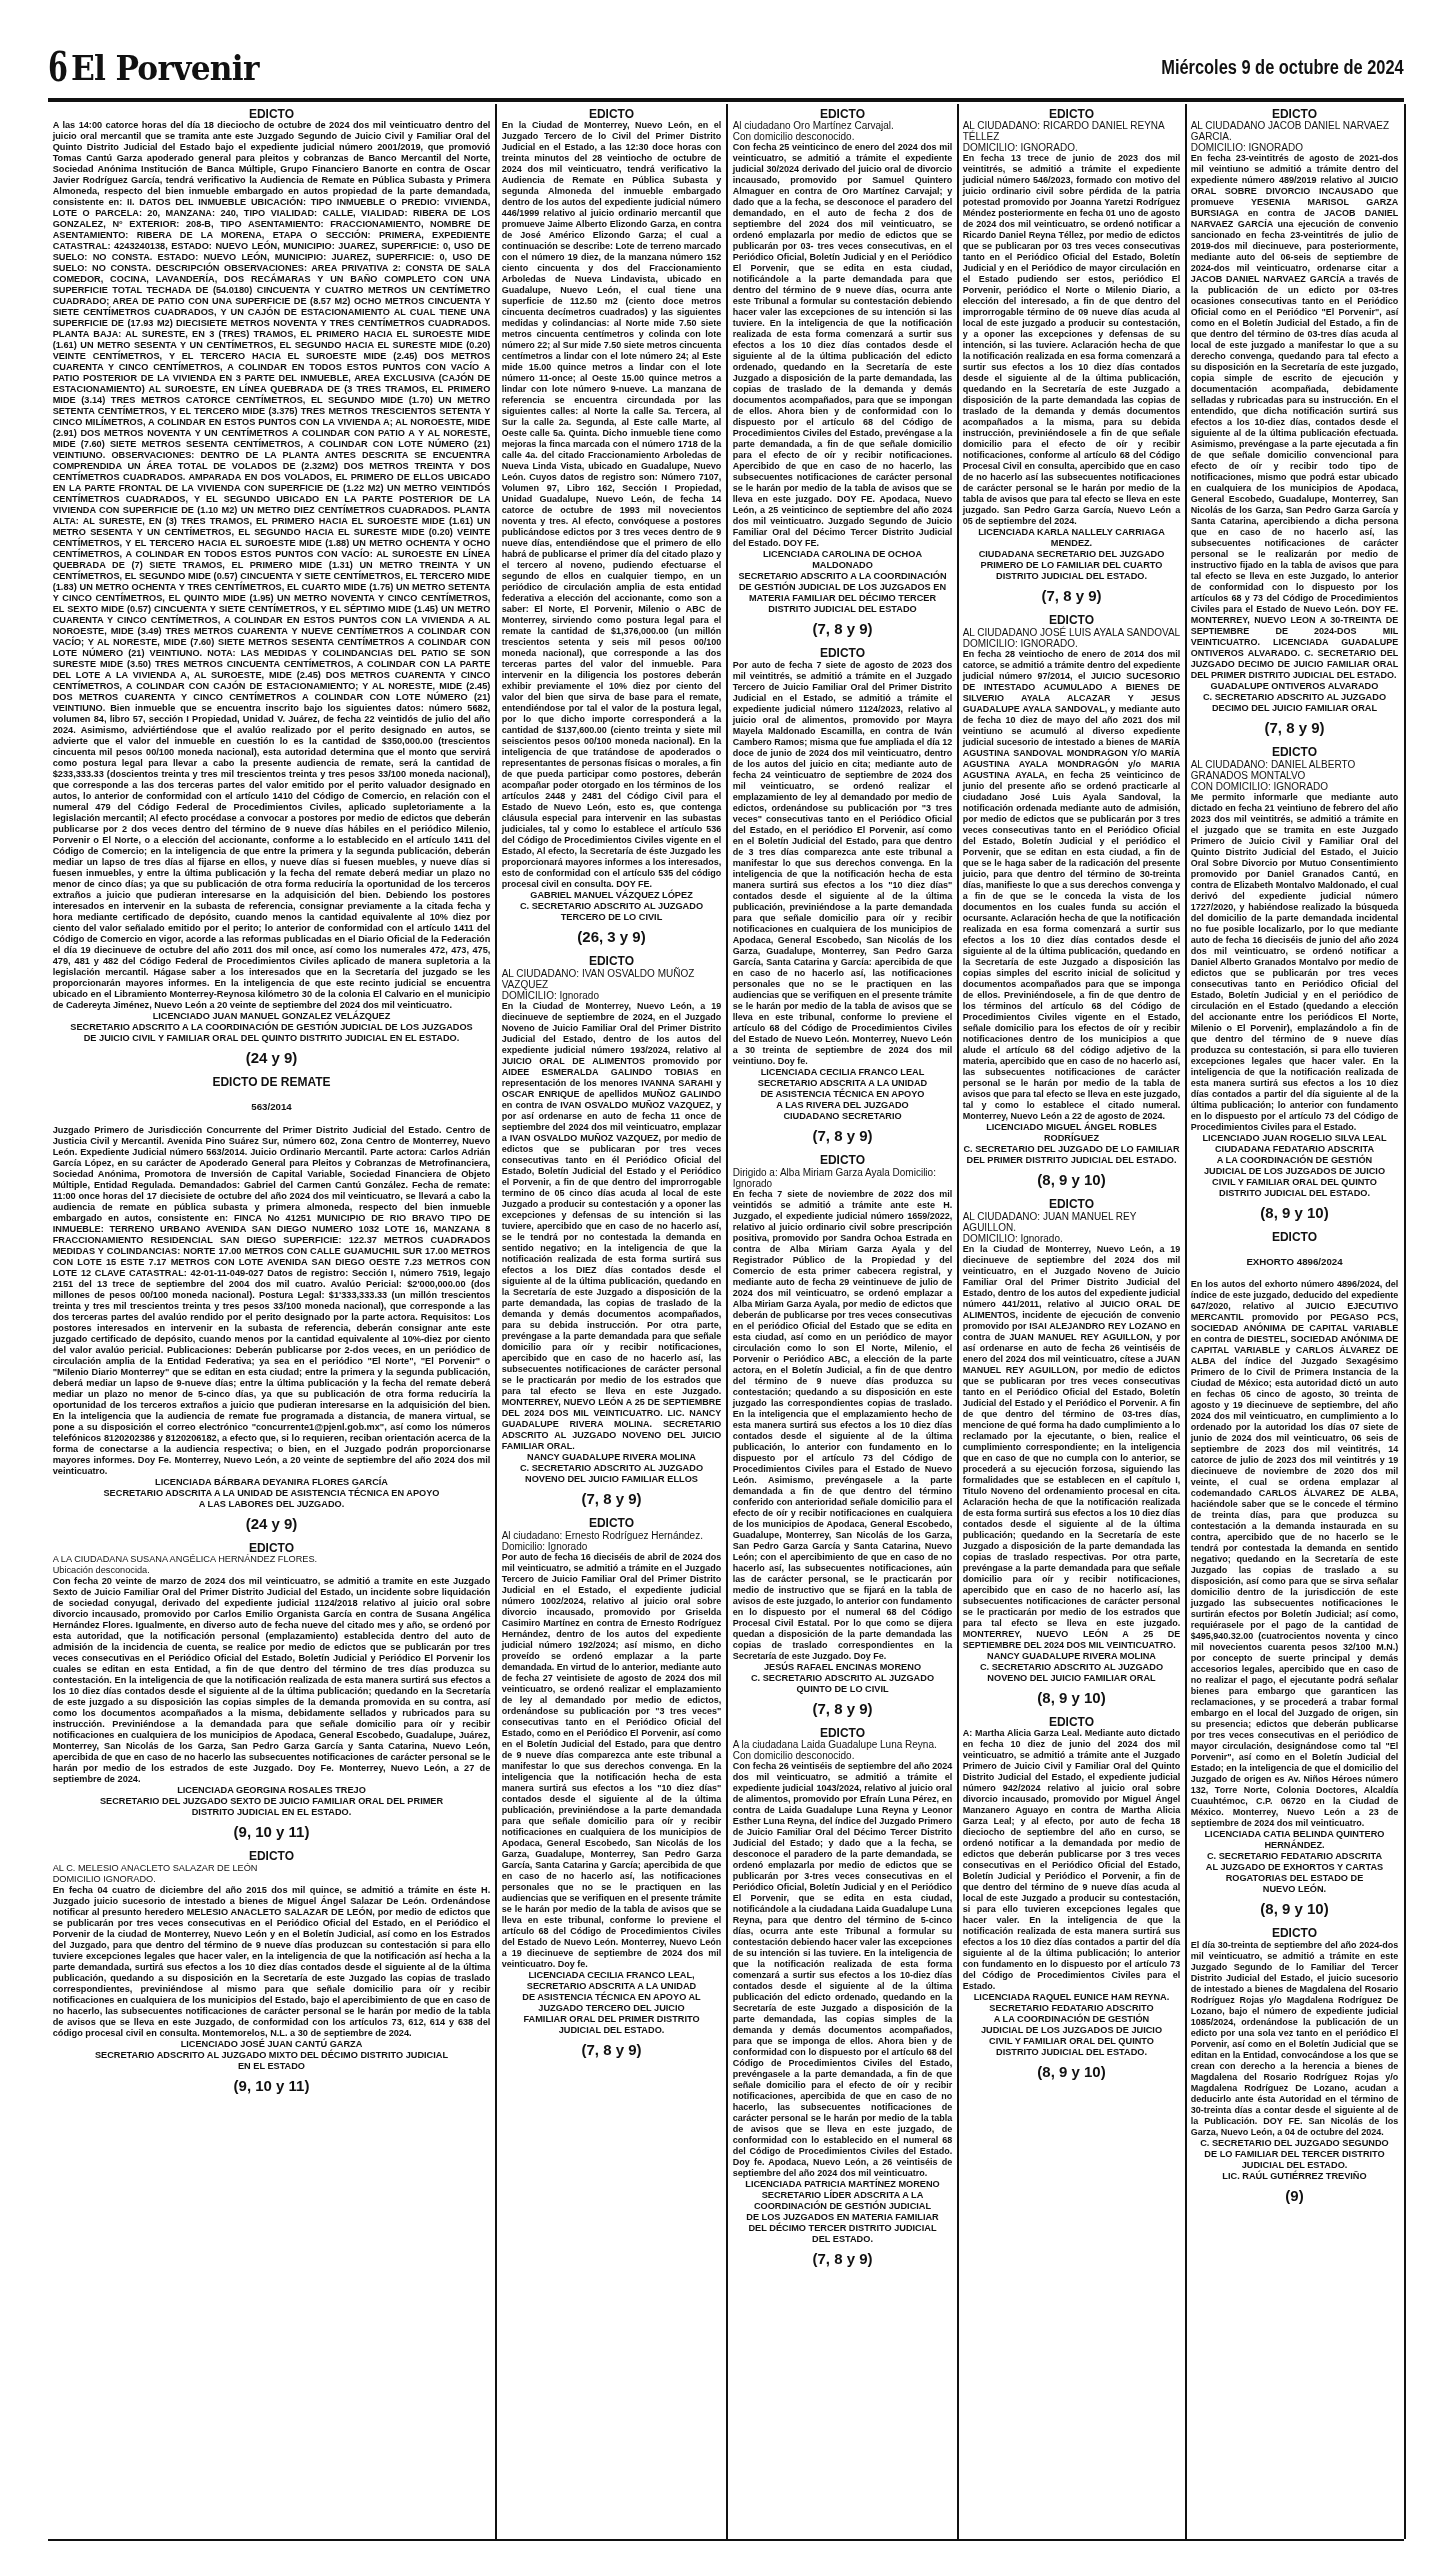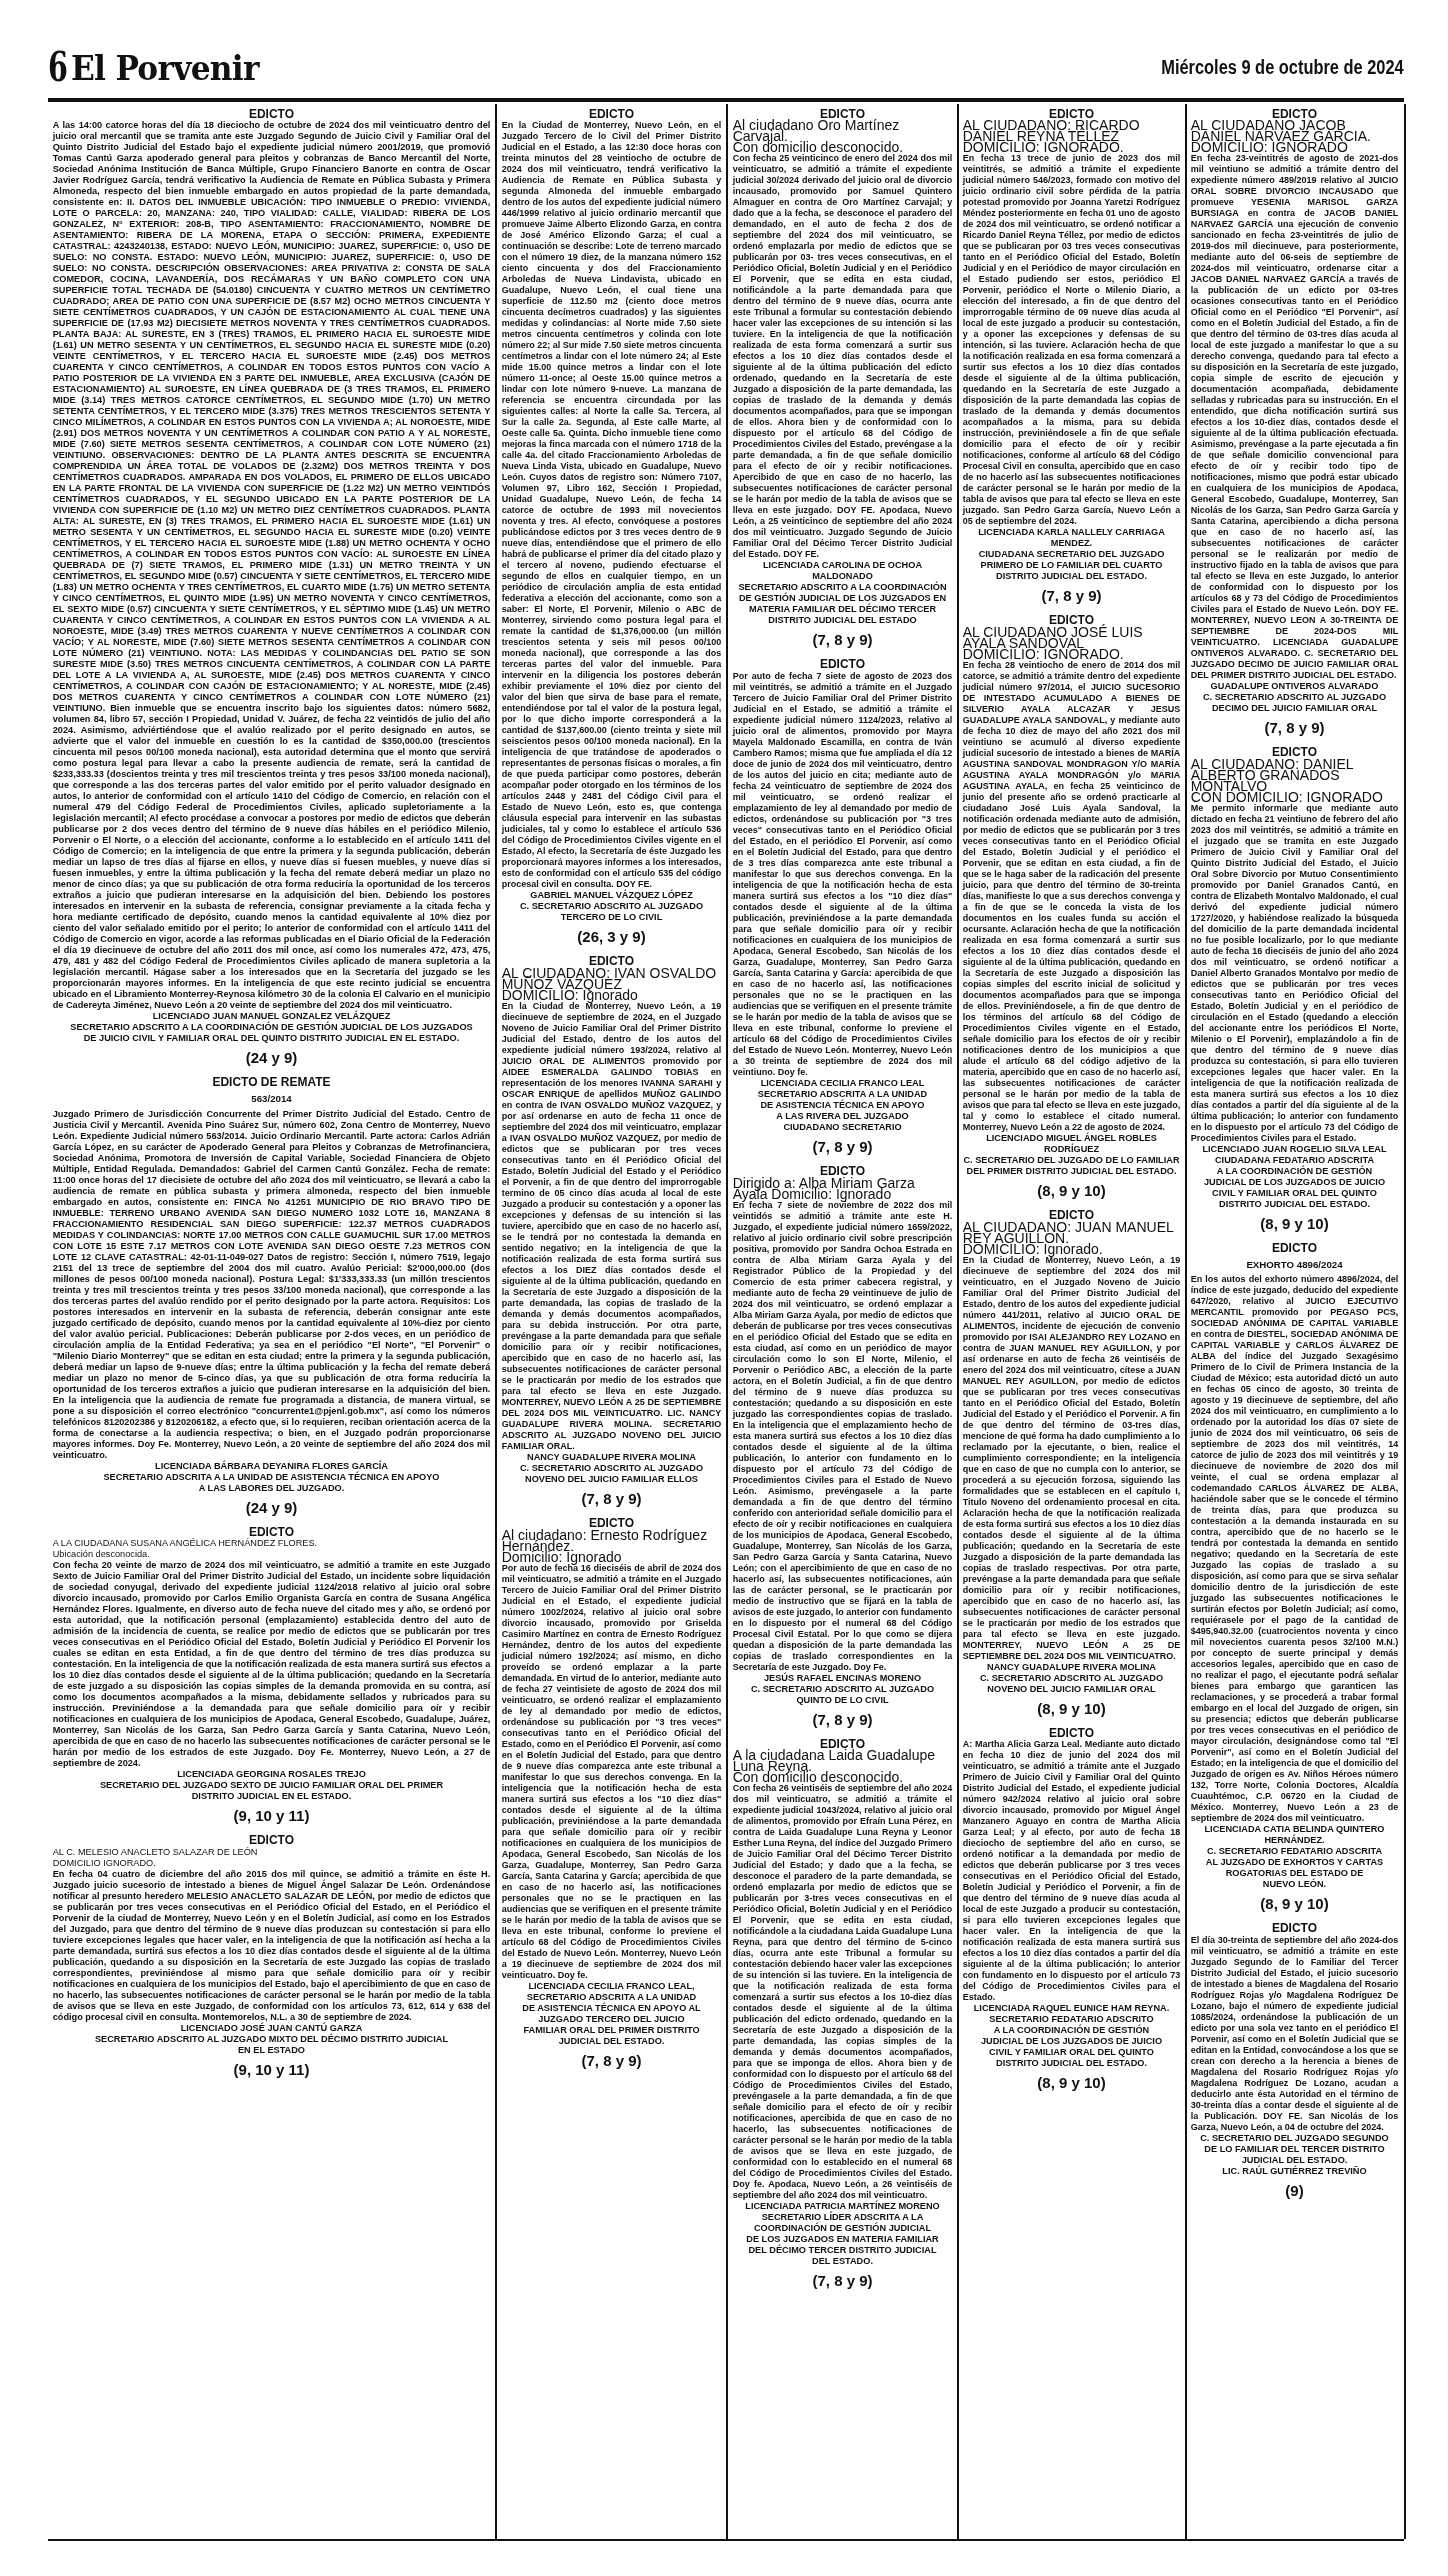--- a/index.html
+++ b/index.html
@@ -16,22 +16,22 @@
   .bottom-rule{position:absolute;left:48px;right:45px;top:2539px;height:2.3px;background:#111;}
   .col{position:absolute;top:107px;bottom:41px;overflow:hidden;box-sizing:border-box;padding:0 4.7px;}
   .divider{position:absolute;top:104px;bottom:37px;width:1.6px;background:#111;}
   .c12{left:48px;width:447px;}
   .c3{left:497px;width:229px;}
   .c4{left:728px;width:229px;}
   .c5{left:958px;width:227px;}
   .c6{left:1186px;width:217px;}
   .edict{margin:0 0 14px 0;}
   .edict h2{margin:1.6px 0 0 0;text-align:center;font-size:12px;line-height:11.7px;font-weight:bold;}
-  .edict h3{margin:4px;text-align:center;font-size:9.7px;line-height:11.7px;font-weight:bold;}
-  .line{font-size:14px;line-height:11px;margin:0;}
+  .edict h3{margin:12px;text-align:center;font-size:9.7px;line-height:11.7px;font-weight:bold;}
+  .line{font-size:10px;line-height:11px;margin:0;}
   .body{font-size:9px;line-height:11px;text-align:justify;margin:0;hyphens:auto;font-weight:bold;}
   .c12 .body,.c12 .line{font-size:9.2px;line-height:11px;}
   .sig{text-align:center;font-weight:bold;font-size:9.2px;line-height:11px;margin:0;}
   .pub{text-align:center;font-weight:bold;font-size:15px;line-height:11px;margin:8px;}
 </style>
 </head>
 <body>
 
 <div class="masthead">
   <span class="page-num">6</span>

